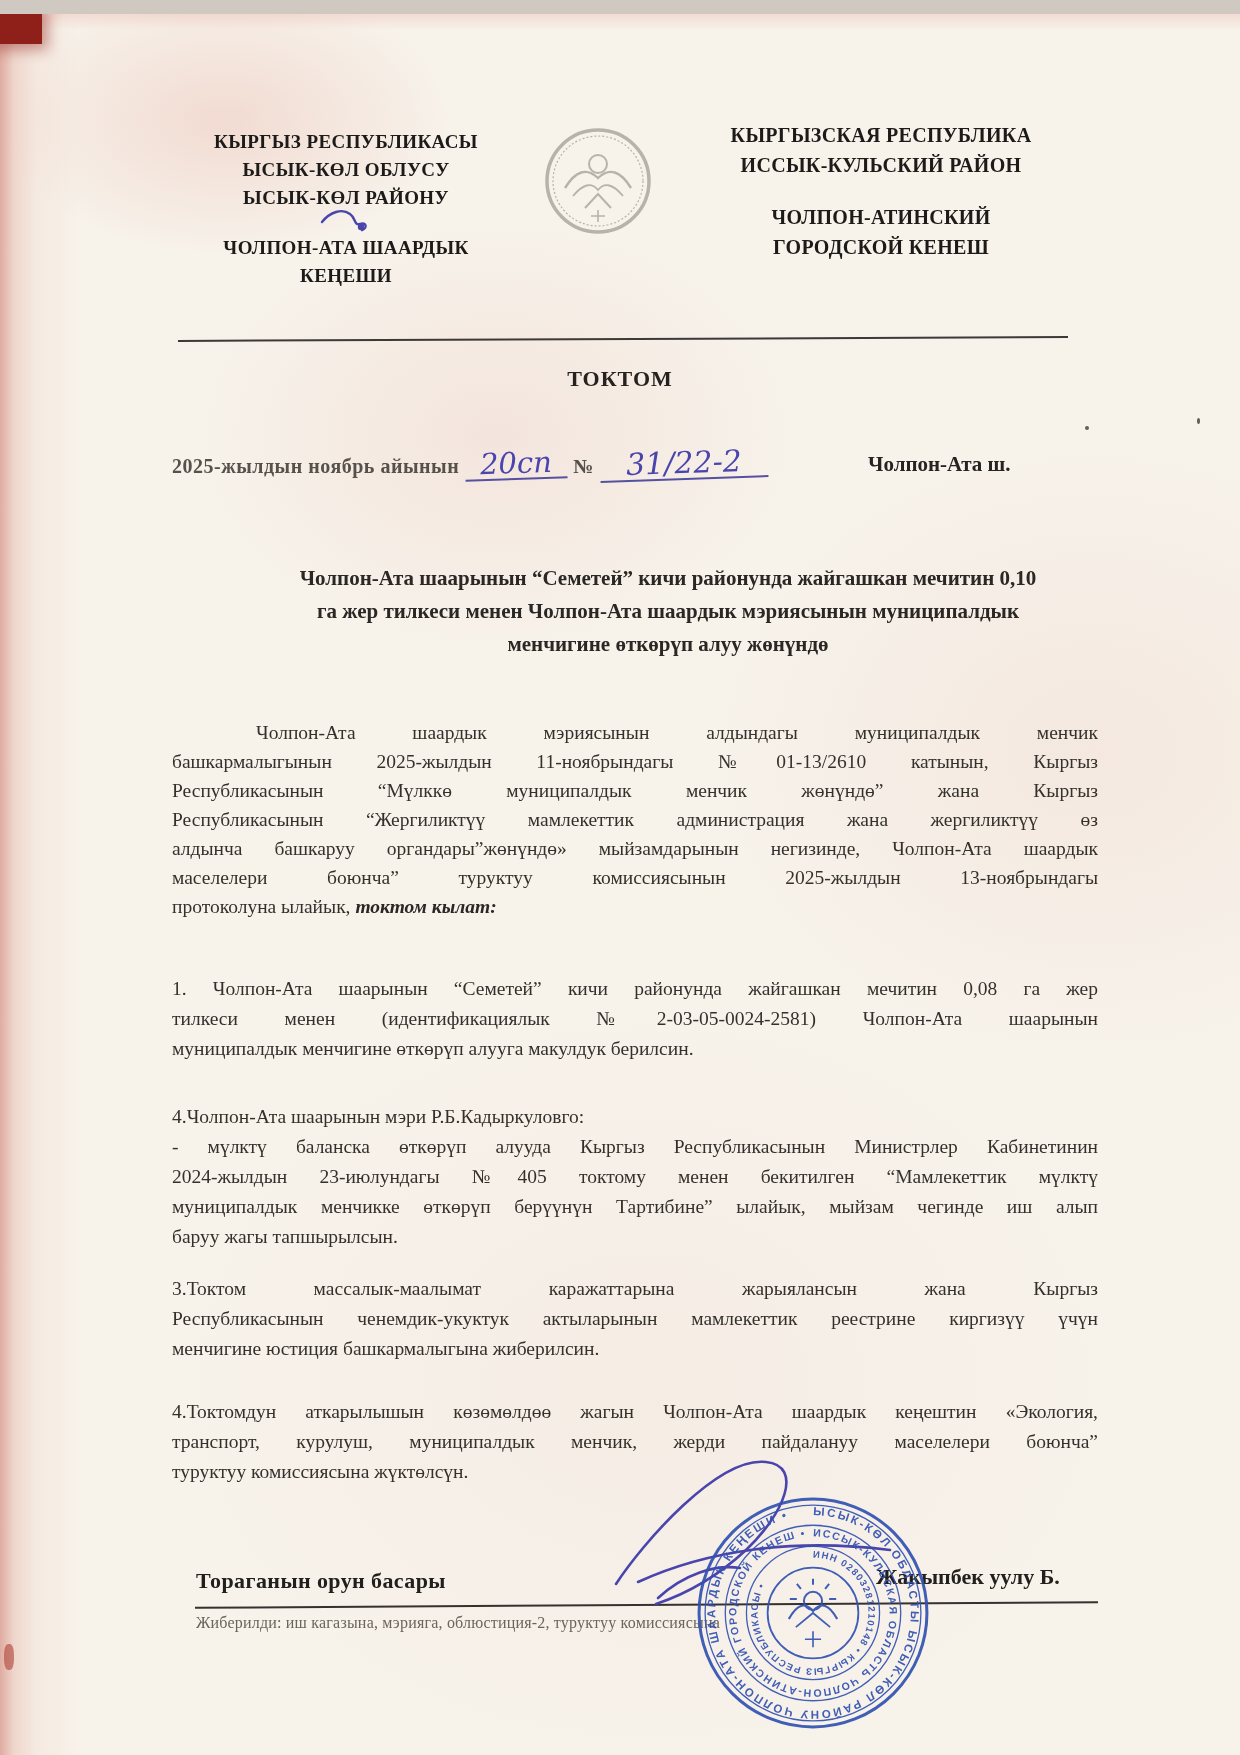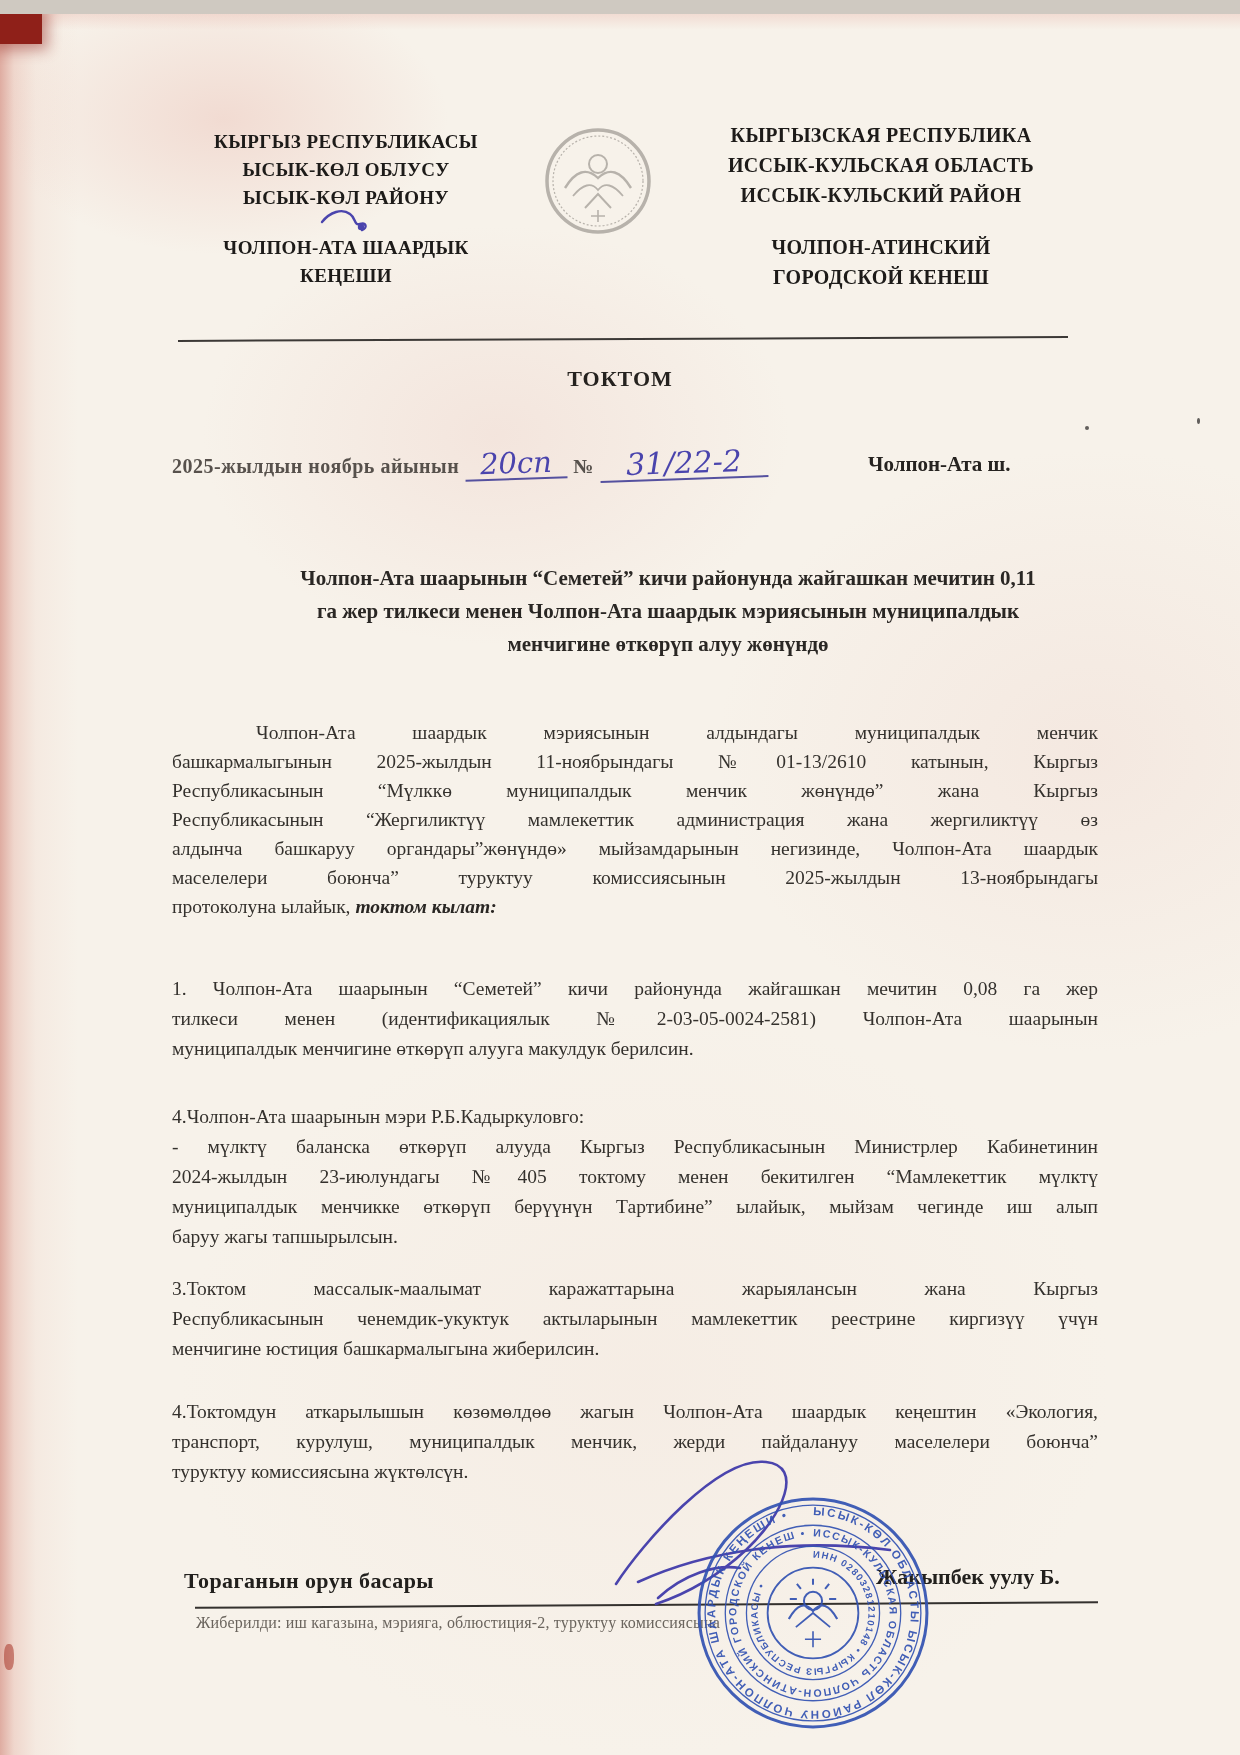--- a/index.html
+++ b/index.html
@@ -38,21 +38,21 @@
   .subject{position:absolute;left:236px;top:548px;width:864px;text-align:center;
     font-weight:700;font-size:21px;line-height:33px;color:#2a2724;}
   .para{position:absolute;left:172px;width:926px;font-size:19.5px;color:#34312d;}
   .preamble{top:704px;line-height:29px;}
   .item{line-height:30px;}
   .jline{text-align:justify;text-align-last:justify;}
   .jline.last,.jline.plain{text-align-last:left;}
   .jline.indent{text-indent:84px;}
   .b{font-weight:700;color:#2a2724;font-style:italic;}
   .it1{top:960px;} .it2{top:1088px;} .it3{top:1260px;} .it4{top:1383px;}
-  .sig-title{position:absolute;left:184px;top:1554px;font-weight:700;font-size:22px;color:#22201d;letter-spacing:.4px;}
+  .sig-title{position:absolute;left:196px;top:1554px;font-weight:700;font-size:22px;color:#22201d;letter-spacing:.4px;}
   .sig-name{position:absolute;left:876px;top:1550px;font-weight:700;font-size:22px;color:#22201d;}
   .sig-rule{position:absolute;left:195px;top:1590px;width:903px;height:2px;background:#34312e;transform:rotate(-.35deg);}
   .footnote{position:absolute;left:196px;top:1600px;font-size:16px;color:#6a645d;letter-spacing:.2px;}
   .scribble{position:absolute;left:598px;top:1438px;width:310px;height:160px;}
   .blot{position:absolute;left:316px;top:188px;width:60px;height:34px;}
   .stamp{position:absolute;left:692px;top:1478px;width:242px;height:242px;opacity:.92;}
 </style>
 </head>
 <body>
 
@@ -83,21 +83,20 @@
       <circle cx="55" cy="38" r="9" stroke-width="2"></circle>
       <path d="M22,62 Q38,36 55,52 Q72,36 88,62" stroke-width="2.4"></path>
       <path d="M30,70 Q45,52 55,64 Q65,52 80,70" stroke-width="1.8"></path>
       <path d="M42,82 L55,68 L68,82" stroke-width="2"></path>
       <path d="M48,90 h14 M55,84 v12" stroke-width="1.6"></path>
     </g>
   </svg>
 
   <div class="hdr hdr-right">
     <div>КЫРГЫЗСКАЯ РЕСПУБЛИКА</div>
-    <div>ИССЫК-КУЛЬСКАЯ ОБЛАСТЬ</div>
     <div>ИССЫК-КУЛЬСКИЙ РАЙОН</div>
     <div class="org">
       <div>ЧОЛПОН-АТИНСКИЙ</div>
       <div>ГОРОДСКОЙ КЕНЕШ</div>
     </div>
   </div>
 
   <div class="rule-top"></div>
 
   <div class="doc-title">ТОКТОМ</div>
@@ -106,21 +105,21 @@
     <span class="dl-print">2025-жылдын ноябрь айынын</span>
     <span class="hand dl-day">20сп</span>
     <span class="dl-print">№</span>
     <span class="hand dl-no">31/22-2</span>
   </div>
   <div class="dl-place">Чолпон-Ата ш.</div>
   <div class="speck" style="left:1085px;top:412px;width:4px;height:4px;"></div>
   <div class="speck" style="left:1197px;top:404px;width:3px;height:6px;"></div>
 
   <div class="subject">
-    <div>Чолпон-Ата шаарынын  “Семетей” кичи районунда жайгашкан мечитин 0,11</div>
+    <div>Чолпон-Ата шаарынын  “Семетей” кичи районунда жайгашкан мечитин 0,10</div>
     <div>га жер тилкеси менен Чолпон-Ата шаардык мэриясынын муниципалдык</div>
     <div>менчигине өткөрүп алуу жөнүндө</div>
   </div>
 
   <div class="para preamble">
     <div class="jline indent">Чолпон-Ата шаардык мэриясынын алдындагы муниципалдык менчик</div>
     <div class="jline">башкармалыгынын 2025-жылдын 11-ноябрындагы №01-13/2610 катынын, Кыргыз</div>
     <div class="jline">Республикасынын “Мүлккө муниципалдык менчик жөнүндө” жана Кыргыз</div>
     <div class="jline">Республикасынын “Жергиликтүү мамлекеттик администрация жана жергиликтүү өз</div>
     <div class="jline">алдынча башкаруу органдары”жөнүндө» мыйзамдарынын негизинде, Чолпон-Ата шаардык</div>

